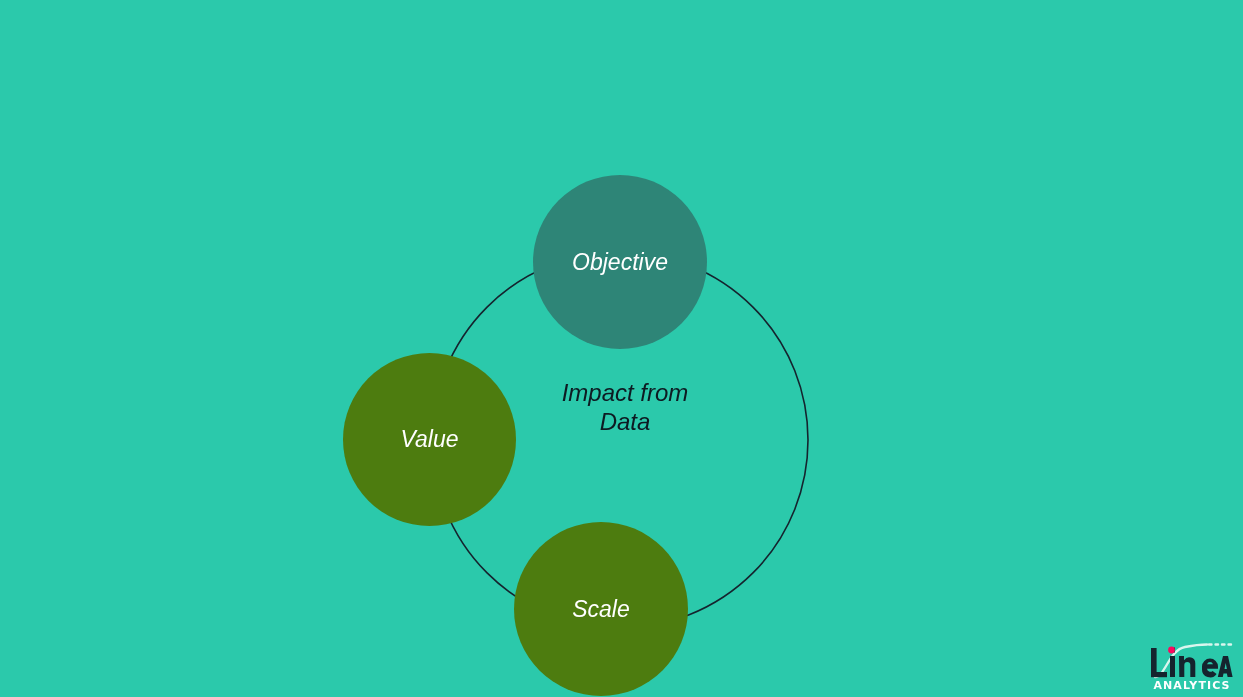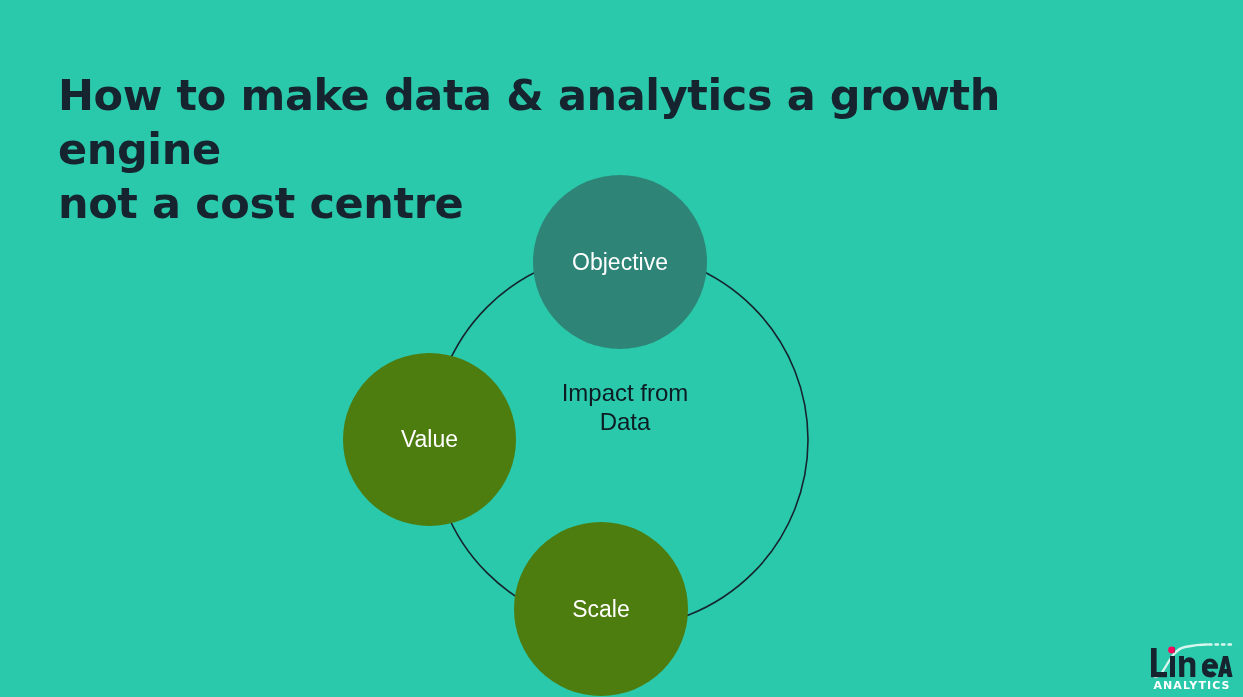--- a/index.html
+++ b/index.html
@@ -37,20 +37,21 @@
     white-space: pre-line;
   }
 
   
   #diagram {
     position: absolute;
     left: 0;
     top: 0;
     width: 1243px;
     height: 697px;
+    font-style: italic;
   }
 
   .ring-svg {
     position: absolute;
     left: 0;
     top: 0;
     width: 1243px;
     height: 697px;
     pointer-events: none;
   }
@@ -125,22 +126,20 @@
     display: block;
     width: 94px;
     height: 58px;
   }
 </style>
 </head>
 <body>
 
 <div id="slide">
 
-  <div id="title">How to make data &amp; analytics a growth engine
-not a cost centre</div>
 
   <div id="diagram">
 
     <svg class="ring-svg" viewBox="0 0 1243 697">
       <circle cx="620" cy="440" r="188" fill="none" stroke="#15242e" stroke-width="1.6"></circle>
     </svg>
 
     <div class="node" id="node-objective">
       <span>Objective</span>
     </div>

